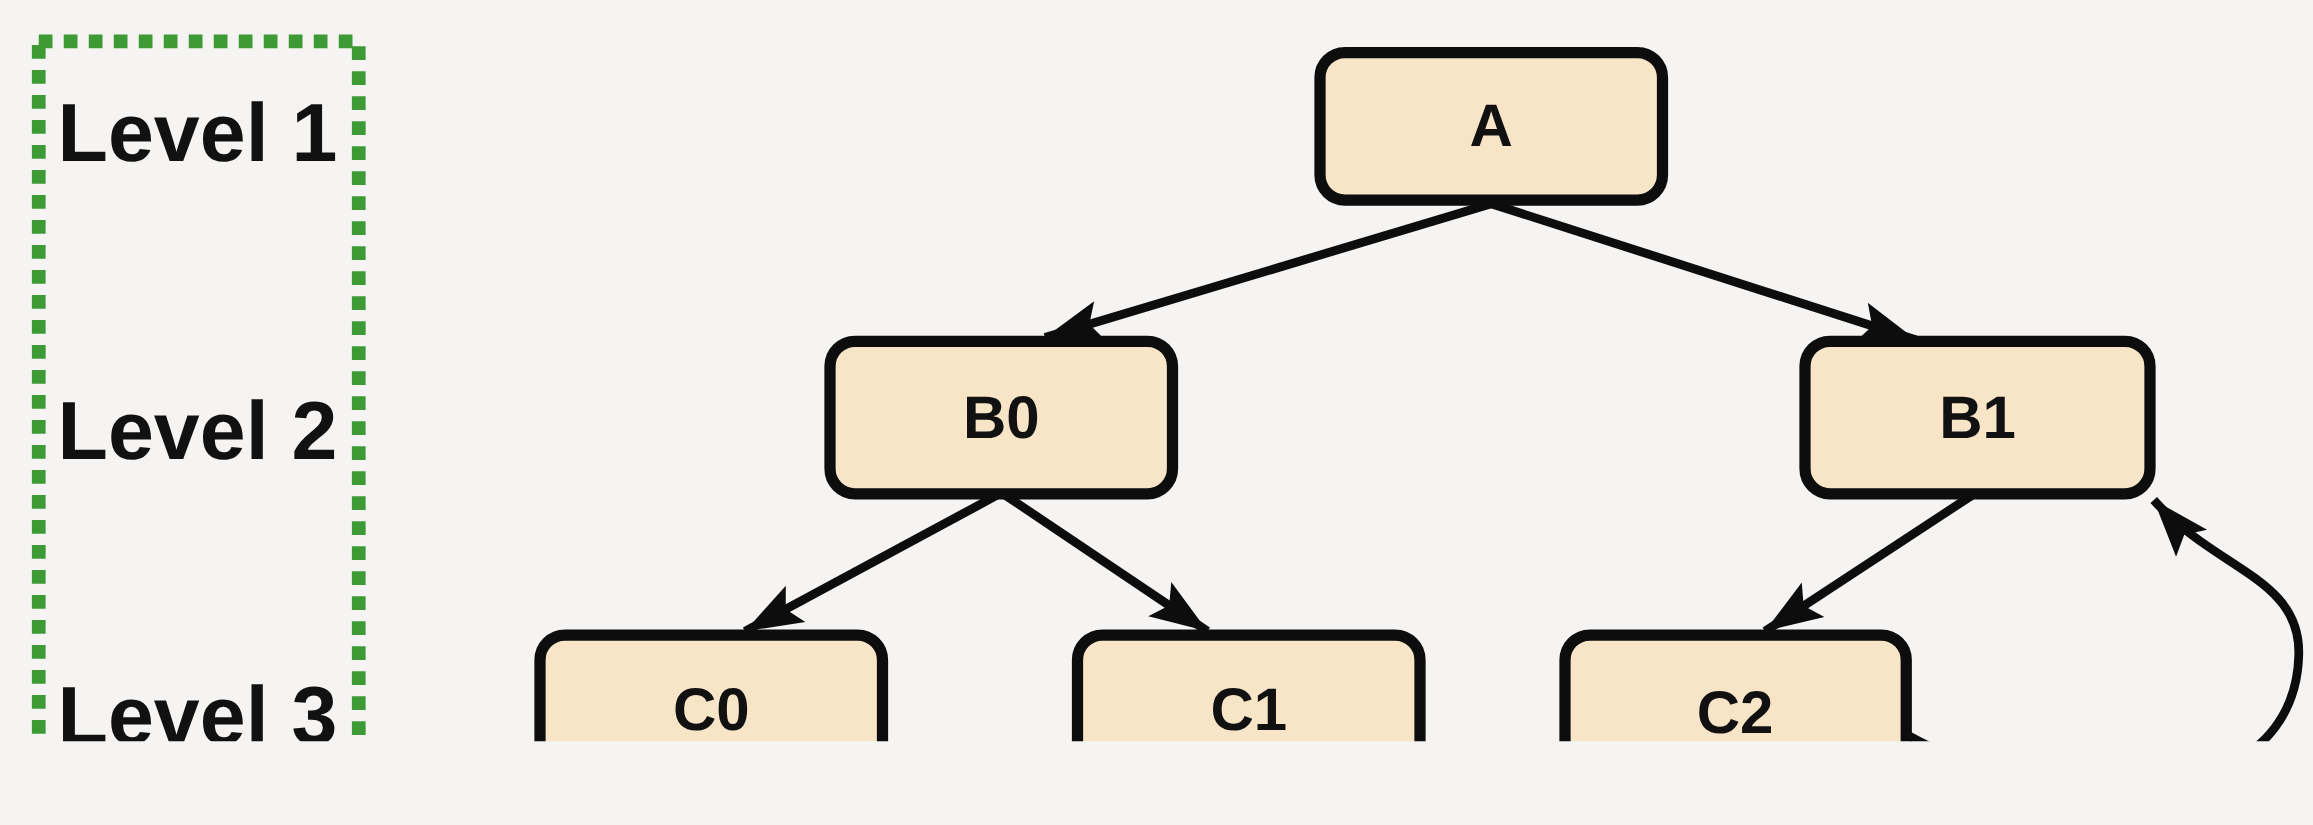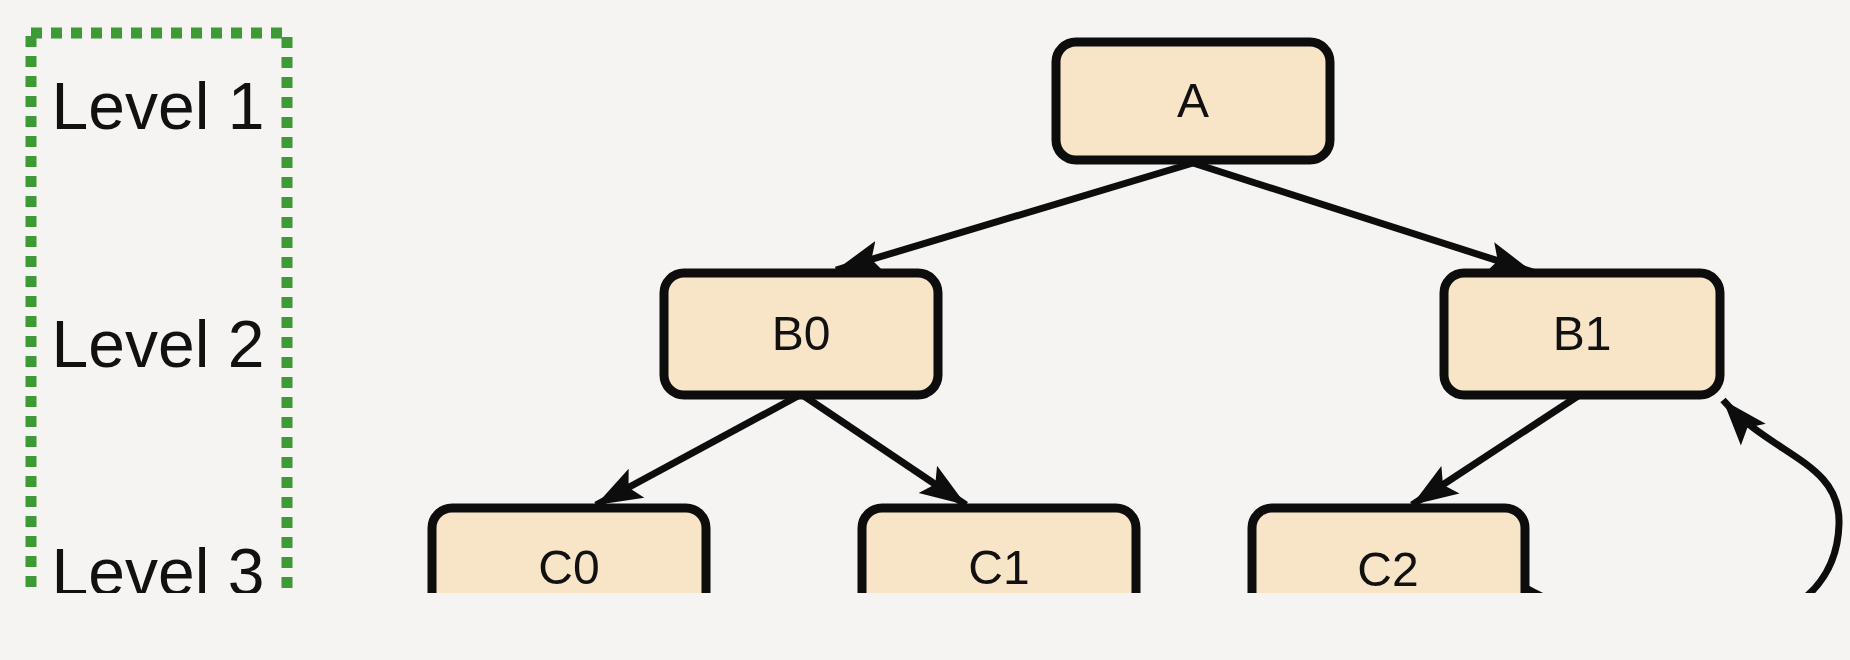--- a/index.html
+++ b/index.html
@@ -6,20 +6,21 @@
     margin: 0;
     padding: 0;
     background: #f5f4f2;
     font-family: "Liberation Sans", sans-serif;
   }
   .stage {
     position: relative;
     width: 1850px;
     height: 593px;
     overflow: hidden;
+    font-weight: bold;
   }
   svg { display: block; }
   .bg-rect   { fill: #f5f4f2; }
   .frame     { fill: none; stroke: #3e9a34; stroke-width: 11; stroke-dasharray: 11 9; }
   .node-rect { fill: #f8e5c8; stroke: #0d0d0d; stroke-width: 9; }
   .edge      { stroke: #0d0d0d; stroke-width: 7; fill: none; }
   .node-label {
     font-family: "Liberation Sans", sans-serif;
     font-size: 48px;
     fill: #111111;

